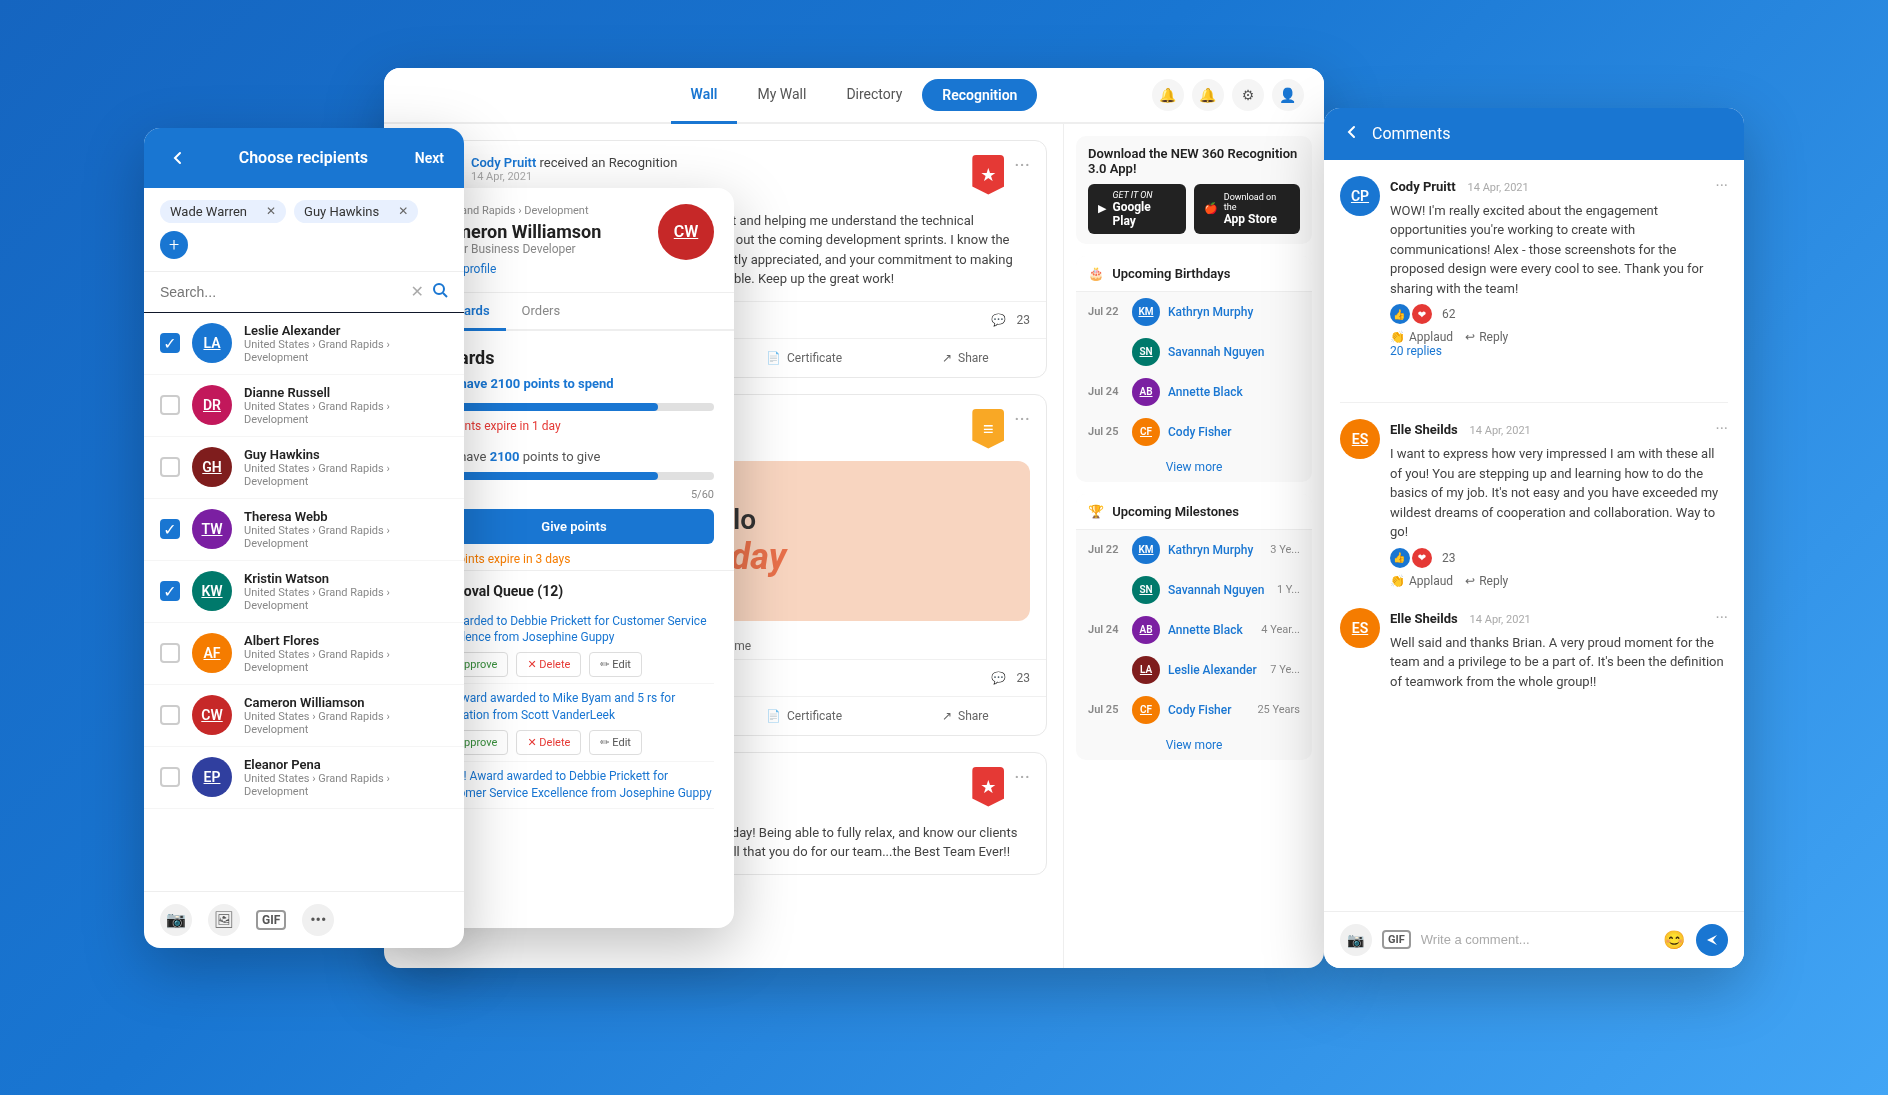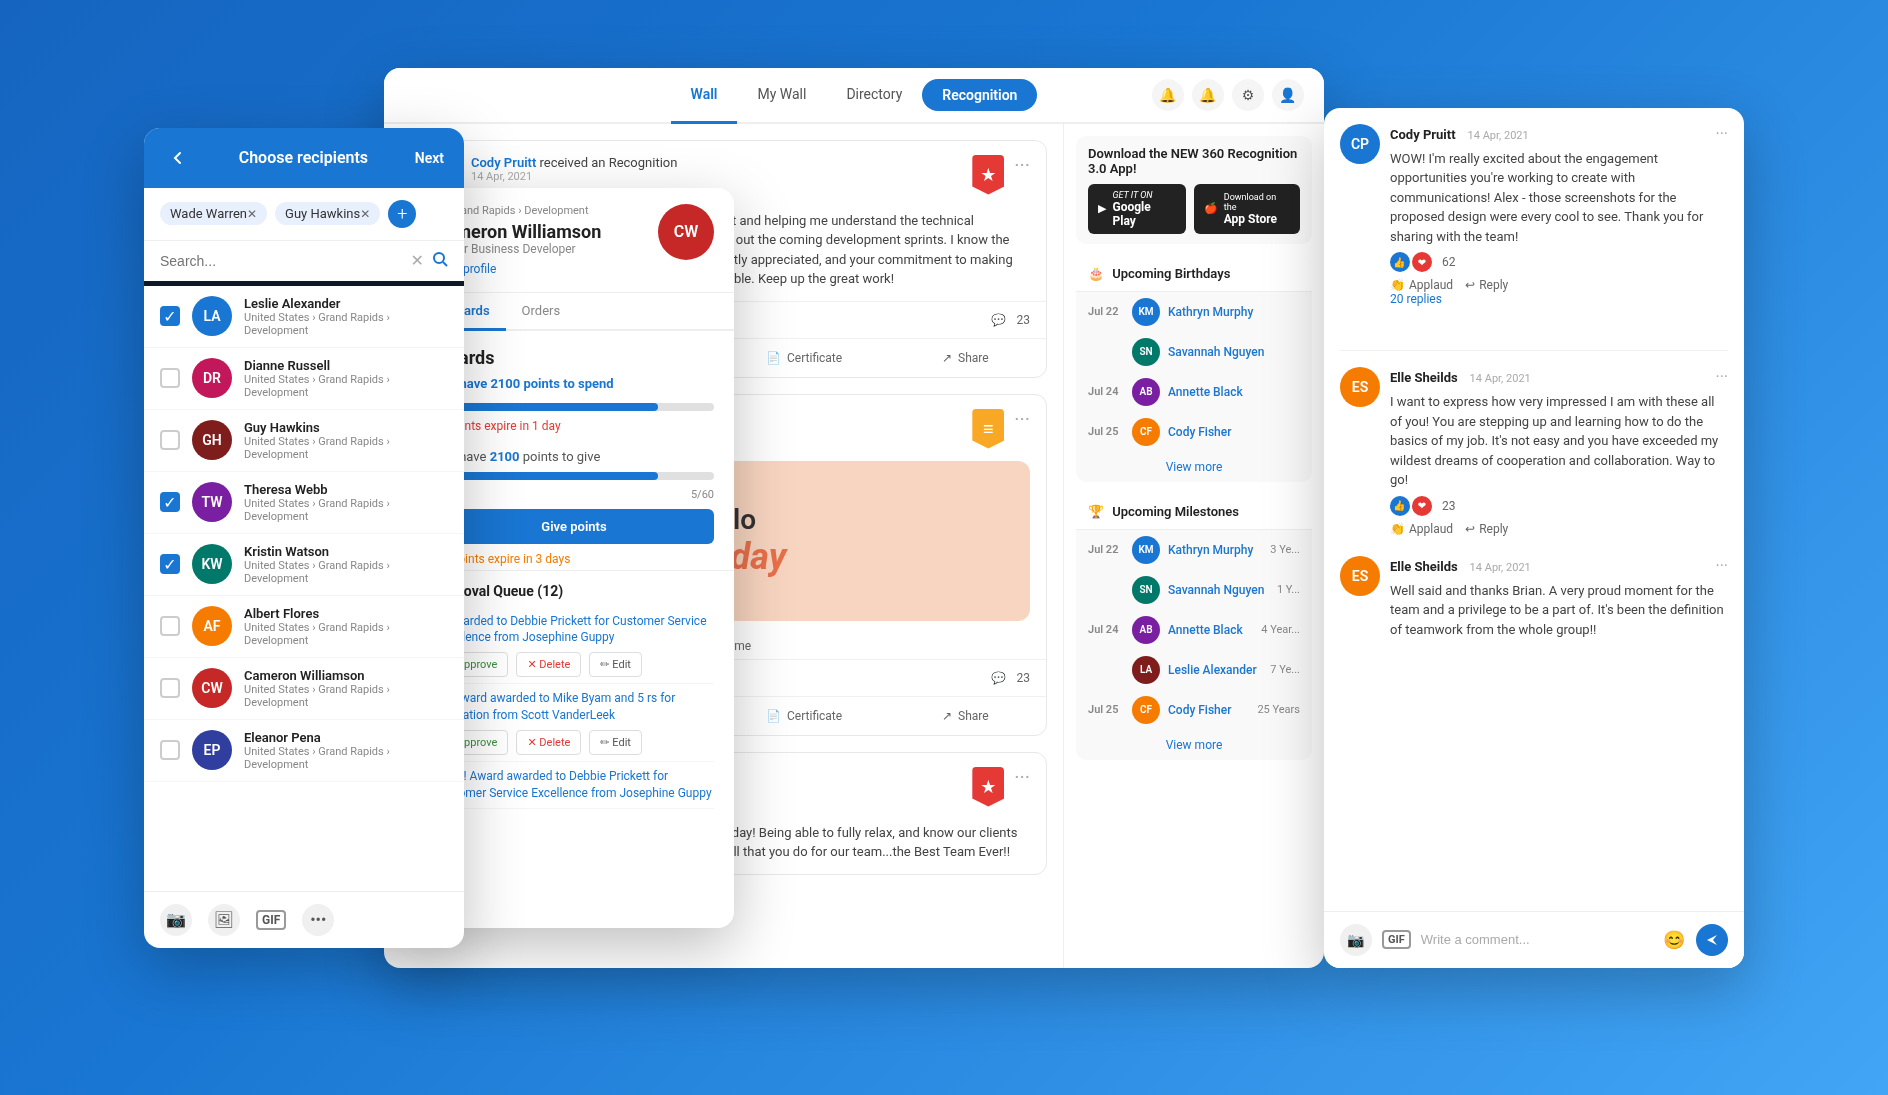--- a/index.html
+++ b/index.html
@@ -76,21 +76,21 @@
       gap: 8px;
       border-bottom: 1px solid #eee;
       flex-wrap: wrap;
     }
     .tag {
       background: #e8f0fe;
       border-radius: 20px;
       padding: 4px 10px;
       display: flex;
       align-items: center;
-      gap: 0;
+      gap: 19px;
       font-size: 13px;
       color: #333;
     }
     .tag .tag-x {
       color: #666;
       cursor: pointer;
       font-size: 12px;
     }
     .tag-add-btn {
       width: 28px; height: 28px;
@@ -98,21 +98,21 @@
       border-radius: 50%;
       color: #fff;
       display: flex; align-items: center; justify-content: center;
       cursor: pointer;
       font-size: 18px;
       font-weight: 300;
     }
 
     .search-area {
       padding: 10px 16px;
-      border-bottom: 5px solid #0f172a;
+      border-bottom: 1px solid #0f172a;
       display: flex;
       align-items: center;
       gap: 8px;
     }
     .search-area input {
       flex: 1;
       border: none;
       outline: none;
       font-size: 14px;
       color: #333;
@@ -148,20 +148,21 @@
     }
     .avatar {
       width: 40px; height: 40px;
       border-radius: 50%;
       overflow: hidden;
       flex-shrink: 0;
       display: flex; align-items: center; justify-content: center;
       font-size: 14px;
       font-weight: 600;
       color: #fff;
+      text-decoration: underline;
     }
     .person-info { flex: 1; }
     .person-info .name {
       font-size: 13px;
       font-weight: 600;
       color: #222;
     }
     .person-info .sub {
       font-size: 11px;
       color: #888;
@@ -1189,20 +1190,28 @@
             <span style="font-size:11px;color:#888;margin-left:auto;">25 Years</span>
           </div>
           <div class="view-more">View more</div>
         </div>
 
       </div>
     </div>
   </div>
 
   <div class="panel panel-right">
+    <div class="panel-header">
+      <div class="back-btn">
+        <svg width="16" height="16" viewBox="0 0 16 16" fill="white">
+          <path d="M10 3L5 8l5 5" stroke="white" stroke-width="2" fill="none" stroke-linecap="round"></path>
+        </svg>
+      </div>
+      <div class="title">Comments</div>
+    </div>
 
     <div class="comments-list">
 
       <div class="comment-item">
         <div class="avatar av-blue comment-avatar">CP</div>
         <div class="comment-content">
           <div class="comment-header">
             <div>
               <span class="comment-author">Cody Pruitt</span>
               <span class="comment-date" style="margin-left:8px;">14 Apr, 2021</span>

